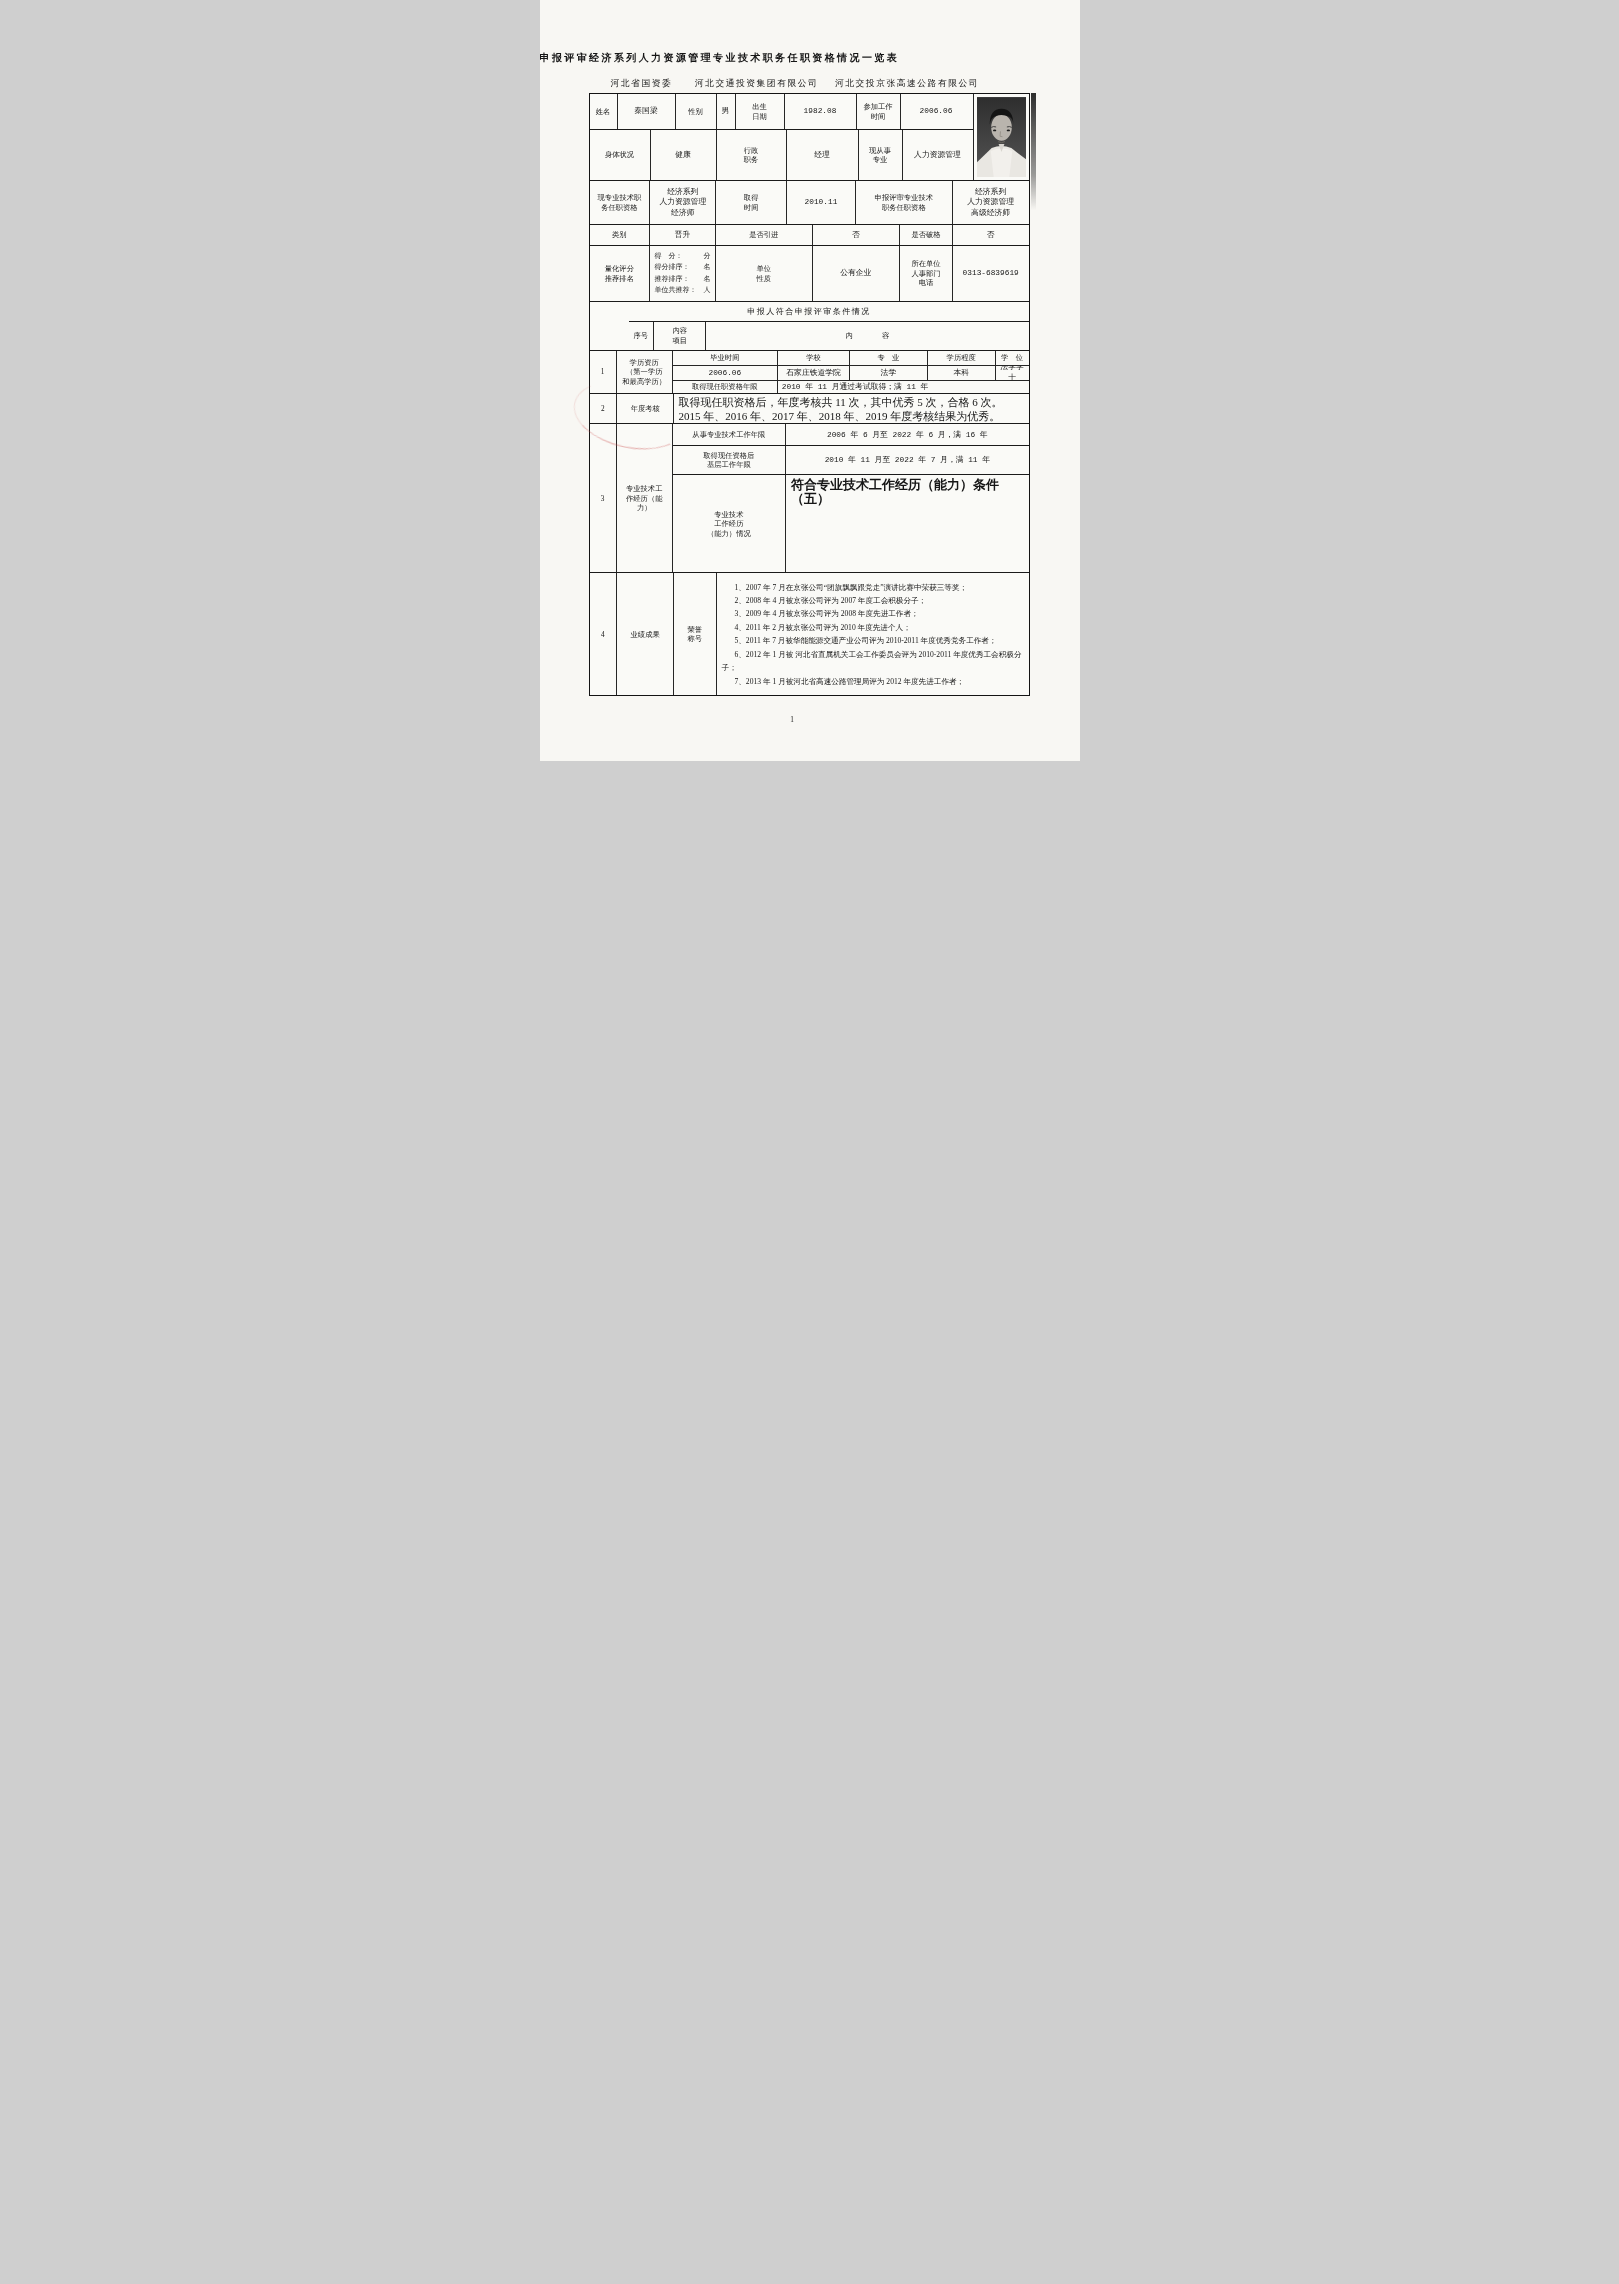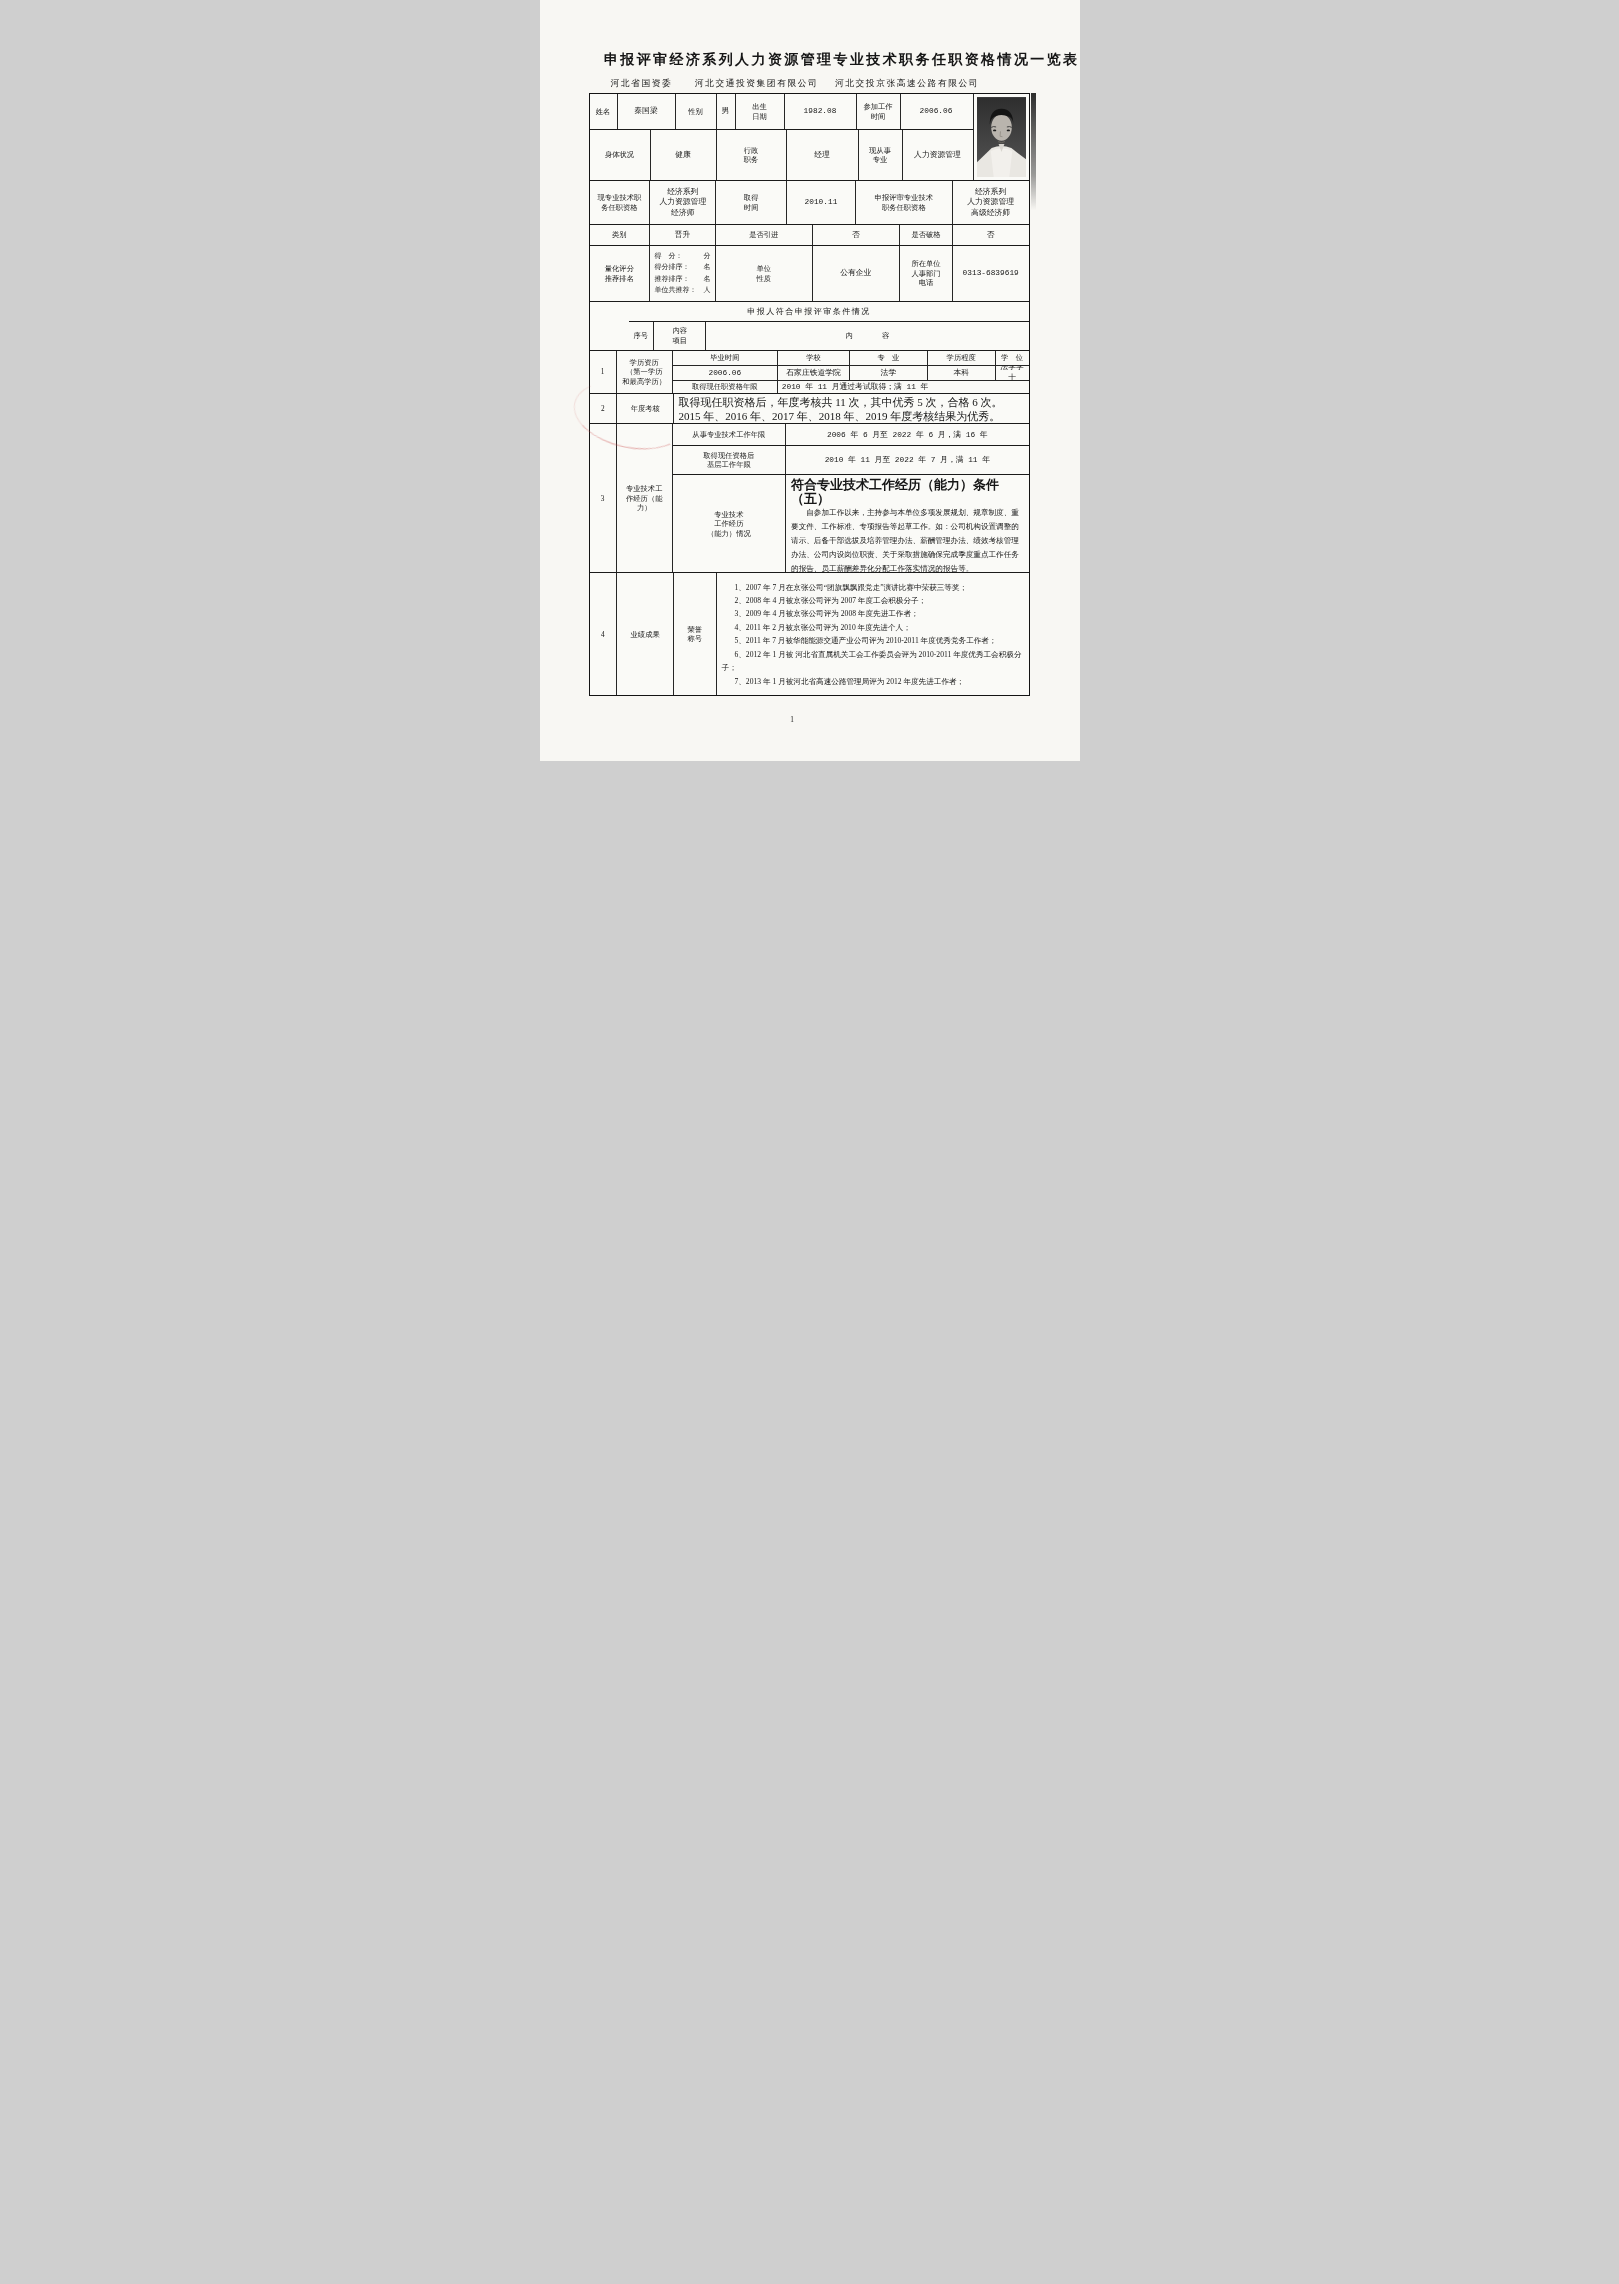--- a/index.html
+++ b/index.html
@@ -1,22 +1,22 @@
 <!DOCTYPE html>
 <html style="font-size:7.8px"><head>
 <meta charset="utf-8">
 <style>
   * { margin:0; padding:0; box-sizing:border-box; }
   html,body { background:#cfcfcf; }
   body { font-family:"Liberation Serif","DejaVu Serif",serif; }
   .sheet { position:relative; width:540px; height:761px; margin:0 auto;
            background:#f8f7f3; color:#161616; overflow:hidden; }
-  .title { position:absolute; top:51px; left:0; width:100%; text-align:right;
+  .title { position:absolute; top:51px; left:0; width:100%; text-align:left;
            font-family:"Liberation Sans","DejaVu Sans",sans-serif;
-           font-weight:700; font-size:14px; letter-spacing:2.4px; }
+           font-weight:700; font-size:10px; letter-spacing:2.4px; }
   .orgs { position:absolute; top:78px; left:71px; font-size:8.8px;
           letter-spacing:1.5px; white-space:nowrap; font-weight:500; }
   .orgs .g1 { margin-left:22.5px; } .orgs .g2 { margin-left:16.6px; }
 
   .tbl { position:absolute; left:49px; top:93px; width:441px;
          border:1px solid #141414; background:rgba(255,255,255,.35); }
   .row { display:flex; border-top:0.5px solid #262626; }
   .nt  { border-top:none; }
   .dbl { border-top:1.5px double #1b1b1b; }
   .c { display:flex; align-items:center; justify-content:center; text-align:center;
@@ -233,21 +233,20 @@
           <div class="c first" style="width:113px">取得现任资格后
 基层工作年限</div>
           <div class="c v" style="width:244px">2010 年 11 月至 2022 年 7 月，满 11 年</div>
         </div>
         <div class="row dbl s3c">
           <div class="c first" style="width:113px">专业技术
 工作经历
 （能力）情况</div>
           <div class="c exp" style="width:244px">
             <div class="t">符合专业技术工作经历（能力）条件（五）</div>
-            <p>自参加工作以来，主持参与本单位多项发展规划、规章制度、重要文件、工作标准、专项报告等起草工作。如：公司机构设置调整的请示、后备干部选拔及培养管理办法、薪酬管理办法、绩效考核管理办法、公司内设岗位职责、关于采取措施确保完成季度重点工作任务的报告、员工薪酬差异化分配工作落实情况的报告等。</p>
           </div>
         </div>
       </div>
     </div>
 
     <div class="row dbl sec sec4">
       <div class="c first" style="width:27px">4</div>
       <div class="c" style="width:57px">业绩成果</div>
       <div class="c" style="width:43px">荣誉
 称号</div>

